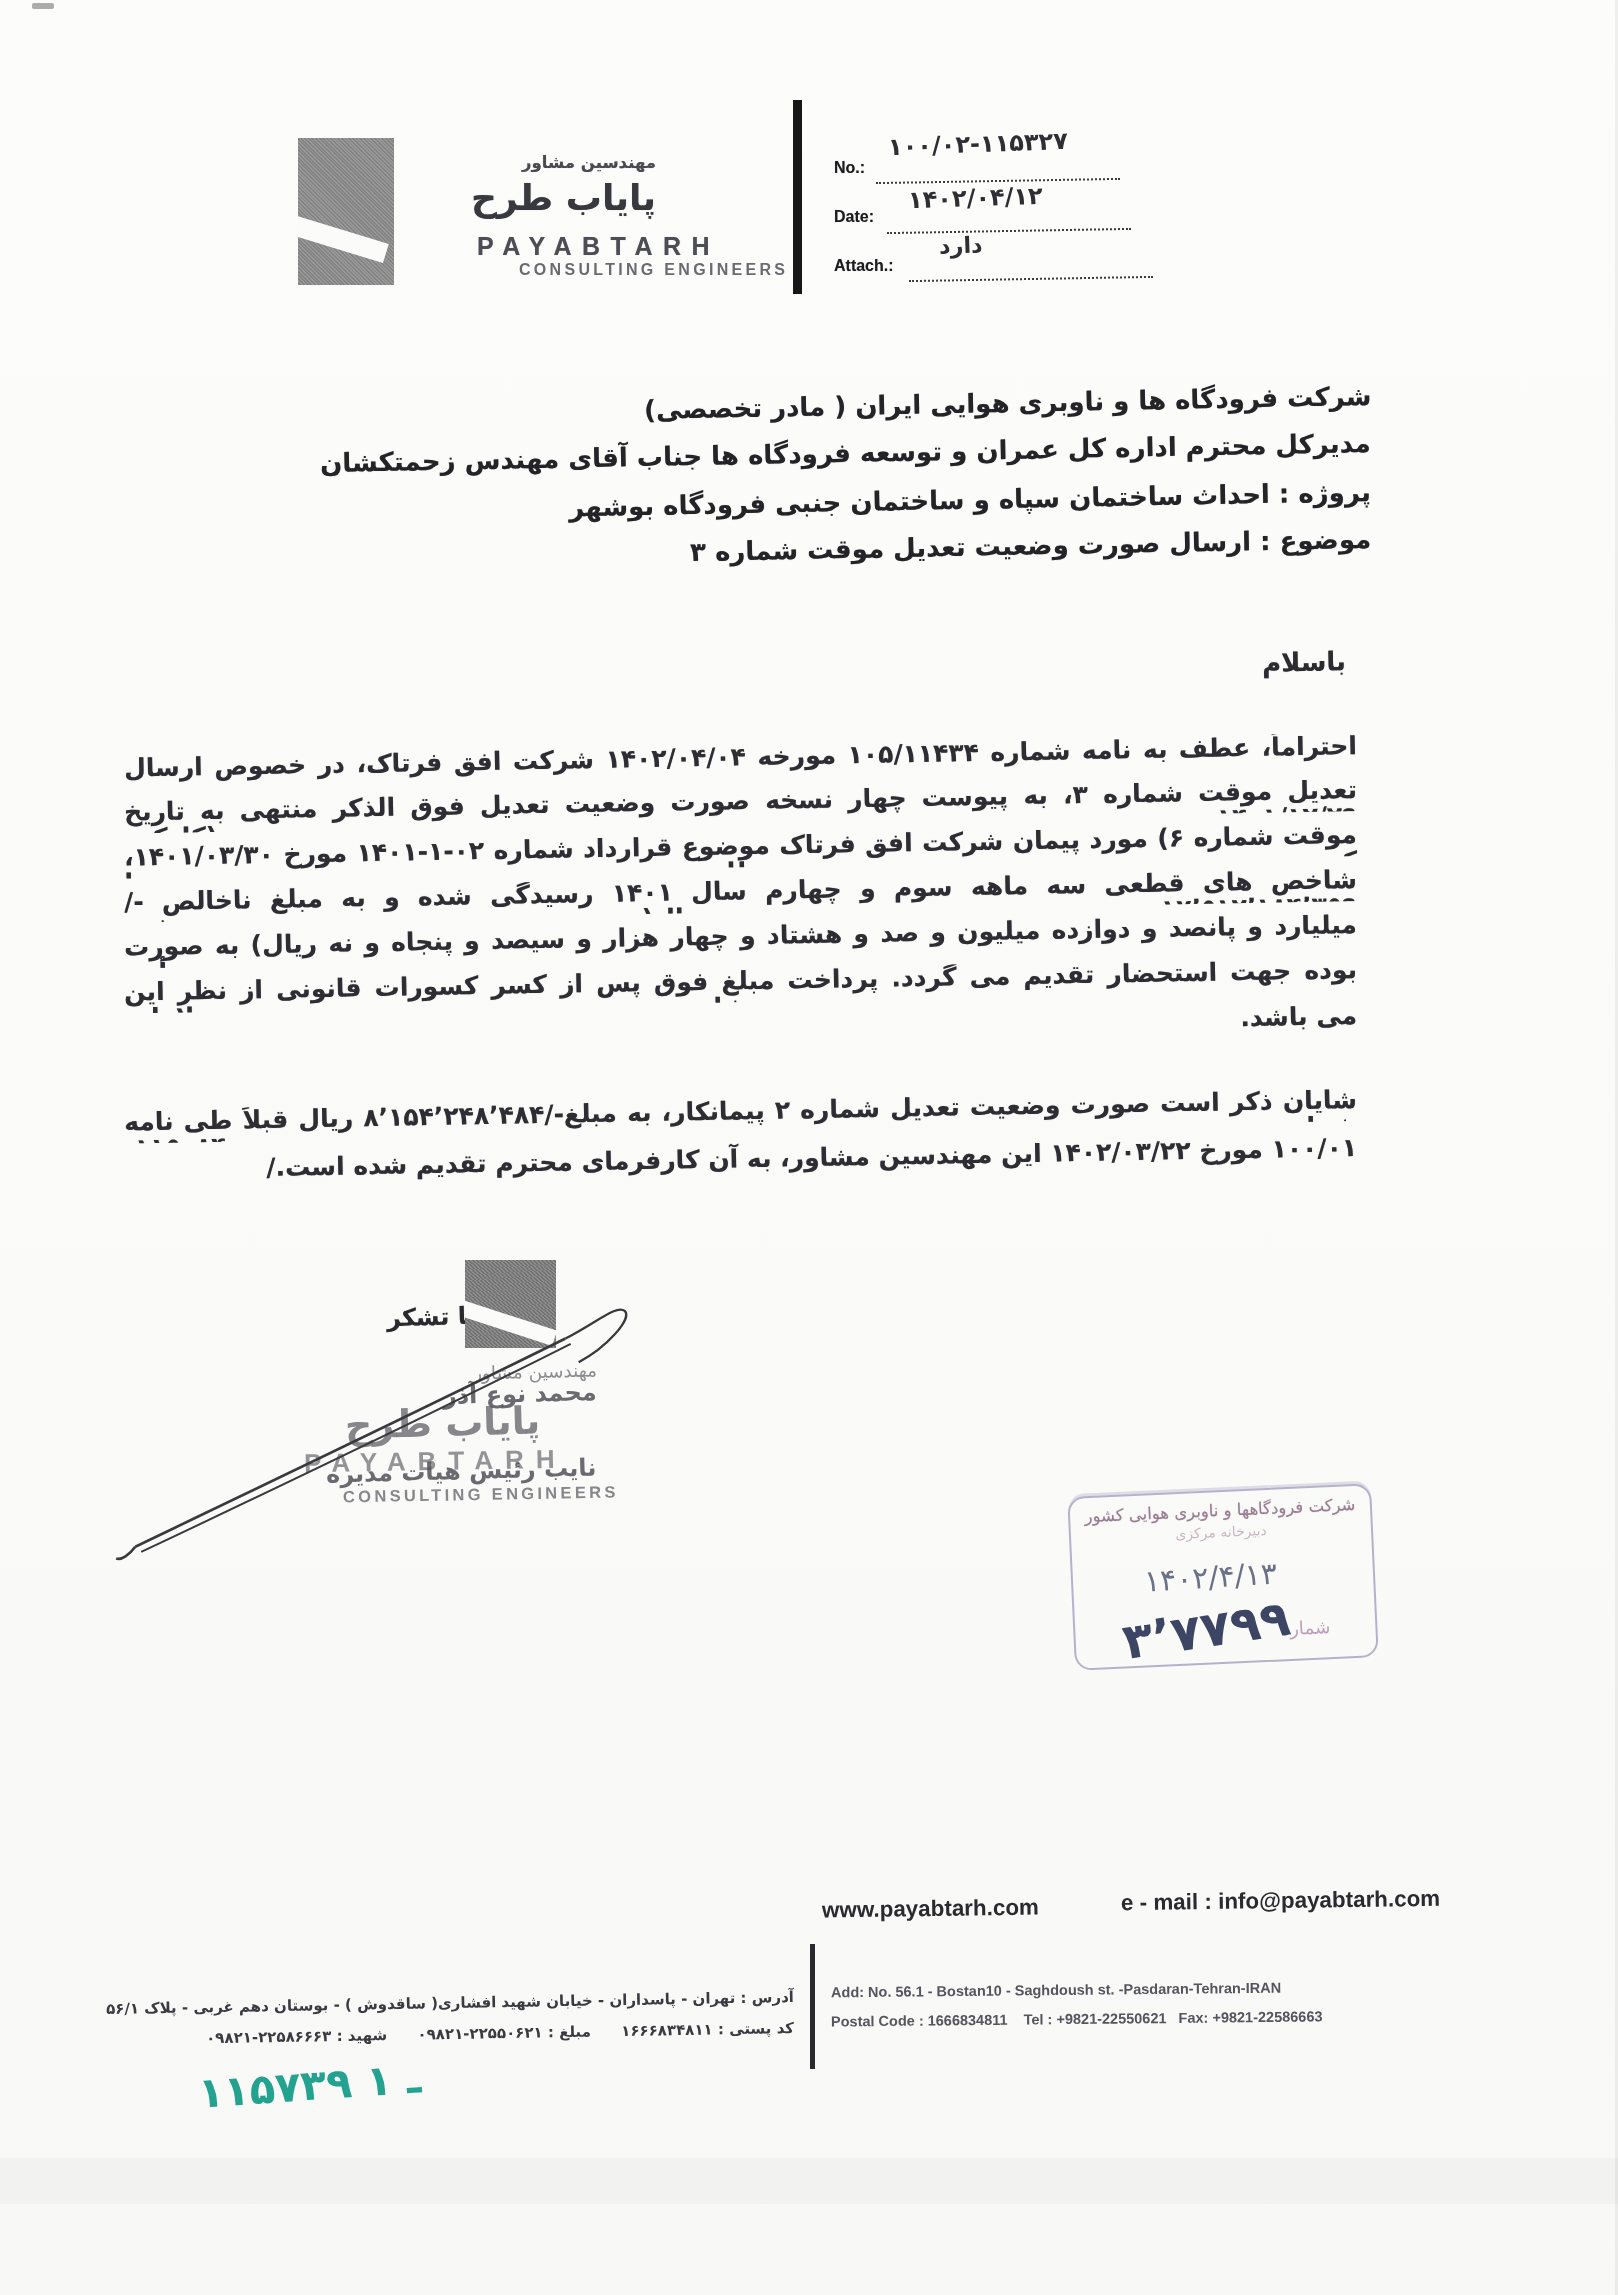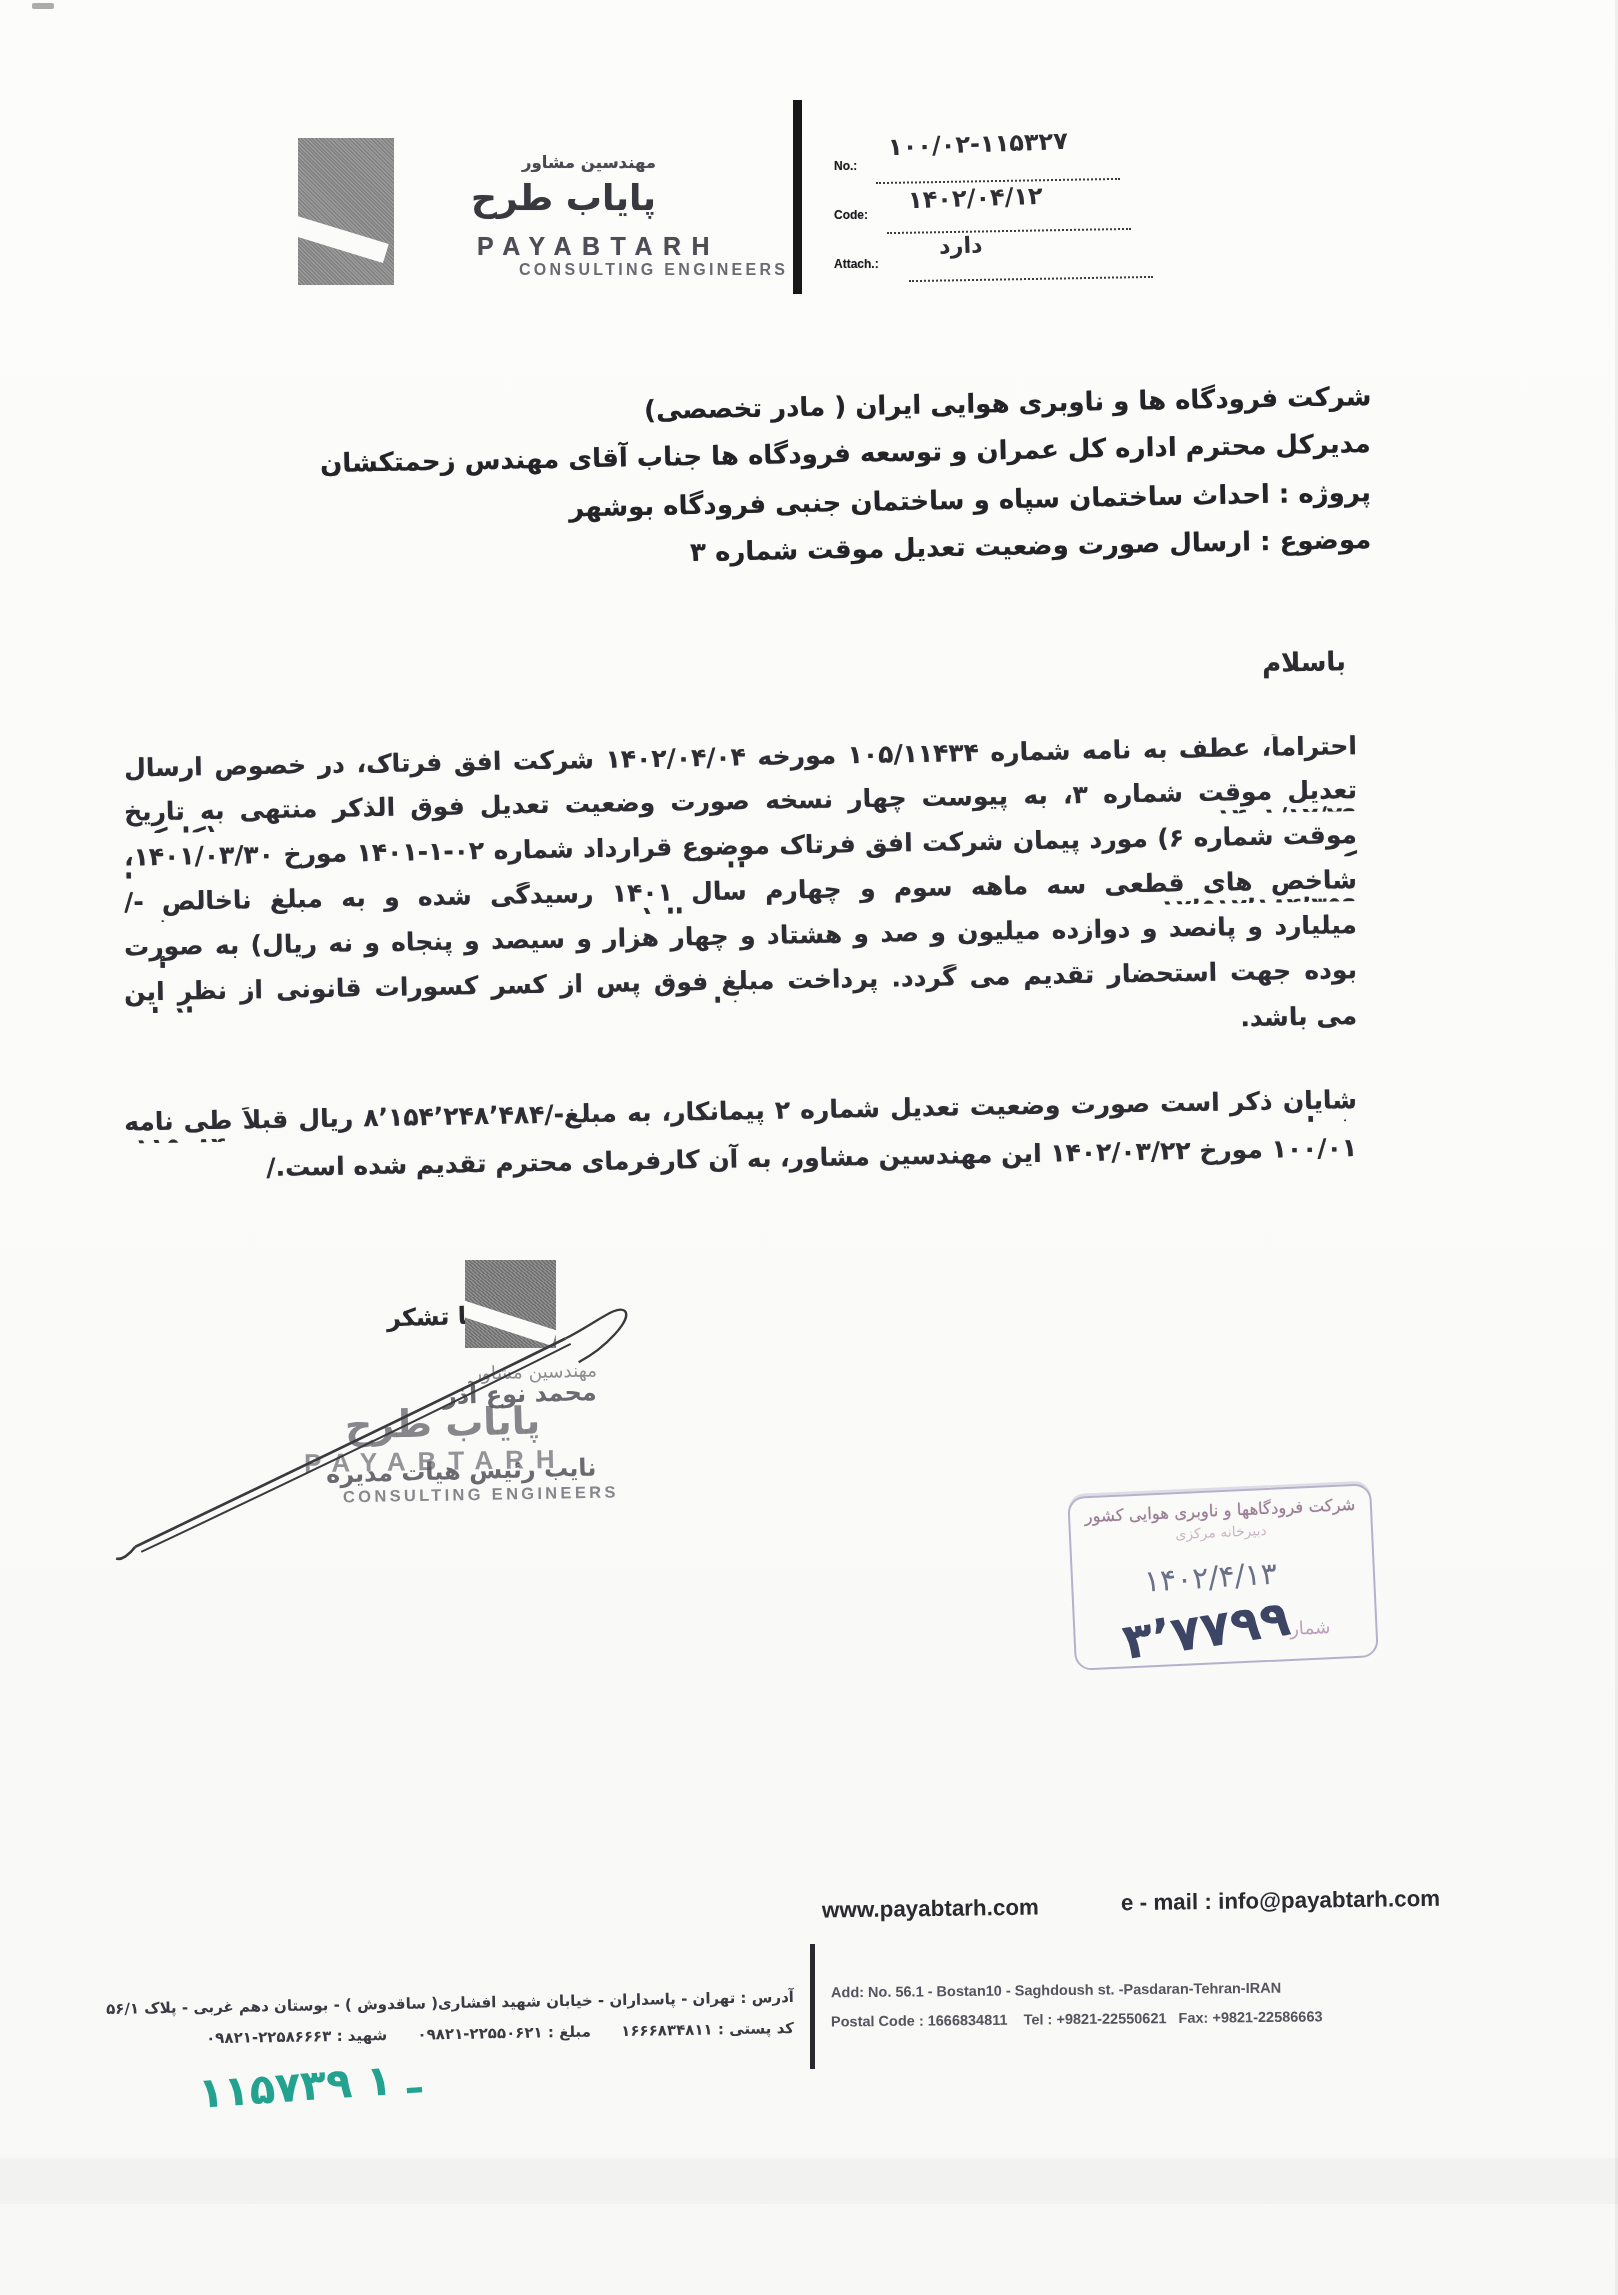--- a/index.html
+++ b/index.html
@@ -13,21 +13,21 @@
   
   .logo-box{left:298px;top:138px;width:96px;height:147px;background:#8d8d8d;
      background-image:repeating-linear-gradient(45deg,rgba(255,255,255,.10) 0 1.3px,rgba(0,0,0,.07) 1.3px 2.6px);overflow:hidden;}
   .logo-stripe{position:absolute;left:-9.2px;top:91px;width:99px;height:20px;background:#fbfbfa;transform:rotate(17deg);}
   .logo-fa-small{right:963px;top:153px;font-size:16.5px;font-weight:600;color:#4a4a52;}
   .logo-fa-main{right:963px;top:177px;font-size:36px;font-weight:700;color:#38383f;}
   .logo-latin{left:477px;top:232px;font-family:"Liberation Sans",sans-serif;font-size:25px;font-weight:700;letter-spacing:10.5px;color:#4d4d55;}
   .logo-latin-sub{left:519px;top:261px;font-family:"Liberation Sans",sans-serif;font-size:16px;font-weight:600;letter-spacing:3.3px;color:#6a6a72;}
   
   .vbar{left:793px;top:100px;width:9.2px;height:194px;background:#17171a;}
-  .fld-label{font-family:"Liberation Sans",sans-serif;font-size:12px;font-weight:700;color:#1c1c1f;}
+  .fld-label{font-family:"Liberation Sans",sans-serif;font-size:16px;font-weight:700;color:#1c1c1f;}
   .dotline{border-bottom:2.6px dotted #3c3c40;width:244px;height:0.7px;transform:rotate(-1deg);}
   .hw{font-weight:600;color:#2e2e34;letter-spacing:1.3px;transform:rotate(-2deg);}
   
   .recip{right:248px;white-space:nowrap;font-size:26px;font-weight:700;color:#242428;transform:rotate(-1.1deg);transform-origin:right center;}
   .bodyline{left:124px;width:1233px;font-size:25px;font-weight:600;color:#2d2d33;transform:rotate(-1.05deg);transform-origin:right center;white-space:nowrap;}
   .just{text-align:justify;text-align-last:justify;white-space:normal;line-height:1.05;height:34px;overflow:hidden;}
   .ralign{text-align:right;}
   .greet{right:273px;top:647px;font-size:26px;font-weight:700;transform:rotate(-1.2deg);}
   
   .thanks{left:387px;top:1303px;font-size:24px;font-weight:700;color:#2a2a2e;transform:rotate(-1.5deg);}
@@ -64,21 +64,21 @@
   </div>
   <div class="abs fa logo-fa-small soft" style="position:absolute;">مهندسین مشاور</div>
   <div class="abs fa logo-fa-main soft">پایاب طرح</div>
   <div class="abs logo-latin soft">PAYABTARH</div>
   <div class="abs logo-latin-sub">CONSULTING ENGINEERS</div>
 
   <div class="abs vbar"></div>
   <div class="abs fld-label soft" style="left:834px;top:159px;">No.:</div>
   <div class="abs dotline" style="left:876px;top:179px;"></div>
   <div class="abs hw ltr" style="left:888px;top:130px;font-size:24px;">۱۰۰/۰۲-۱۱۵۳۲۷</div>
-  <div class="abs fld-label soft" style="left:834px;top:208px;">Code:</div>
+  <div class="abs fld-label soft" style="left:834px;top:208px;">Date:</div>
   <div class="abs dotline" style="left:887px;top:229px;"></div>
   <div class="abs hw ltr" style="left:908px;top:184px;font-size:24px;">۱۴۰۲/۰۴/۱۲</div>
   <div class="abs fld-label soft" style="left:834px;top:257px;">Attach.:</div>
   <div class="abs dotline" style="left:909px;top:277px;"></div>
   <div class="abs hw fa" style="left:939px;top:232px;font-size:22.4px;">دارد</div>
 
   <div class="abs fa recip soft" style="top:381px;">شرکت فرودگاه ها و ناوبری هوایی ایران ( مادر تخصصی)</div>
   <div class="abs fa recip soft" style="top:428px;">مدیرکل محترم اداره کل عمران و توسعه فرودگاه ها جناب آقای مهندس زحمتکشان</div>
   <div class="abs fa recip soft" style="top:477px;">پروژه : احداث ساختمان سپاه و ساختمان جنبی فرودگاه بوشهر</div>
   <div class="abs fa recip soft" style="top:524px;">موضوع : ارسال صورت وضعیت تعدیل موقت شماره ۳</div>

